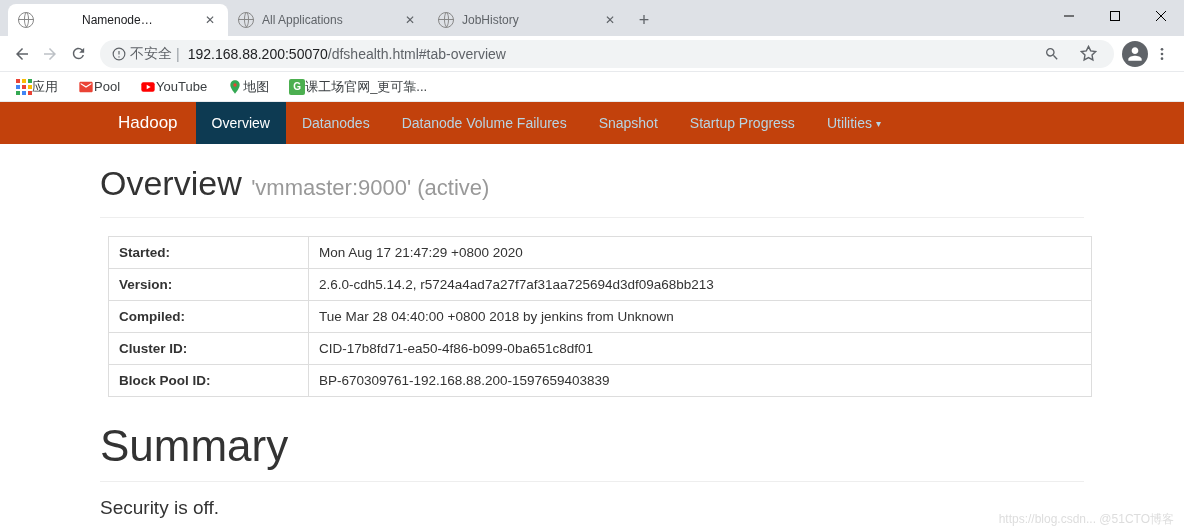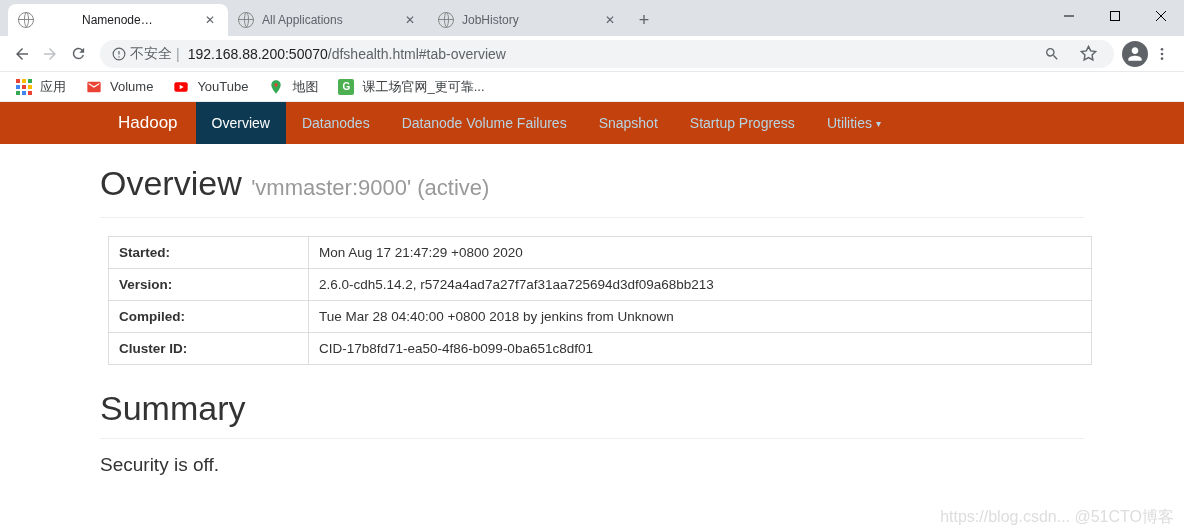--- a/index.html
+++ b/index.html
@@ -25,45 +25,45 @@
     .nav-btn.disabled { color: #bdc1c6; }
     .address-bar { flex: 1; display: flex; align-items: center; height: 28px; background: #f1f3f4; border-radius: 14px; padding: 0 12px; margin: 0 8px; font-size: 14px; color: #5f6368; gap: 8px; }
     .security-icon { display: flex; align-items: center; gap: 4px; white-space: nowrap; }
     .url-text { flex: 1; color: #202124; }
     .url-text .path { color: #5f6368; }
     .toolbar-icon { width: 28px; height: 28px; display: flex; align-items: center; justify-content: center; color: #5f6368; cursor: pointer; border-radius: 50%; }
     .avatar { width: 26px; height: 26px; border-radius: 50%; background: #5f6368; display: flex; align-items: center; justify-content: center; }
     
     
     .bookmarks-bar { display: flex; align-items: center; height: 30px; background: #fff; padding: 0 8px; gap: 4px; border-bottom: 1px solid #e8eaed; font-size: 13px; }
-    .bookmark-item { display: flex; align-items: center; gap: 8px; padding: 4px 8px; cursor: pointer; color: #3c4043; border-radius: 4px; }
+    .bookmark-item { display: flex; align-items: center; gap: 0; padding: 4px 8px; cursor: pointer; color: #3c4043; border-radius: 4px; }
     .bookmark-icon { width: 16px; height: 16px; display: flex; align-items: center; justify-content: center; }
     
     
     .hadoop-nav { background: #c2410c; display: flex; align-items: center; height: 42px; padding-left: 100px; }
     .hadoop-brand { color: #fff; font-size: 17px; padding: 0 18px; }
     .hadoop-nav-item { color: #b8d4e3; padding: 0 16px; height: 42px; display: flex; align-items: center; cursor: pointer; font-size: 14px; }
     .hadoop-nav-item.active { background: #0d3a52; color: #fff; }
     .hadoop-nav-item .caret { margin-left: 4px; font-size: 10px; }
     
     
     .content { padding: 20px 100px 0 100px; }
     .page-title { font-size: 34px; font-weight: 400; color: #333; margin-bottom: 14px; }
     .page-title .subtitle { color: #999; font-size: 22px; font-weight: 300; }
     hr { border: none; border-top: 1px solid #eee; }
     
     .info-table { width: 100%; border-collapse: collapse; margin: 18px 8px; font-size: 13.5px; }
     .info-table td { padding: 8px 10px; border: 1px solid #ddd; }
     .info-table td.key { font-weight: 700; width: 200px; color: #333; }
     .info-table td.val { color: #333; }
     
-    .summary-title { font-size: 34px; font-weight: 400; color: #333; margin-top: 24px; margin-bottom: 10px; }
+    .summary-title { font-size: 44px; font-weight: 400; color: #333; margin-top: 24px; margin-bottom: 10px; }
     .summary-text { font-size: 19px; color: #333; margin-top: 15px; }
     
-    .watermark { position: absolute; bottom: 4px; right: 10px; font-size: 16px; color: #ddd; }
+    .watermark { position: absolute; bottom: 4px; right: 10px; font-size: 12px; color: #ddd; }
     
     .globe-icon { width: 16px; height: 16px; border: 1.5px solid currentColor; border-radius: 50%; position: relative; }
     .globe-icon::before { content: ''; position: absolute; top: -1.5px; left: 5px; width: 3px; height: 13px; border: 1.5px solid currentColor; border-radius: 50%; }
     .globe-icon::after { content: ''; position: absolute; top: 5.5px; left: -1.5px; width: 16px; height: 1.5px; background: currentColor; }
     
     .apps-grid { display: grid; grid-template-columns: repeat(3, 4px); grid-template-rows: repeat(3, 4px); gap: 2px; }
     .apps-grid span:nth-child(1) { background: #ea4335; }
     .apps-grid span:nth-child(2) { background: #fbbc04; }
     .apps-grid span:nth-child(3) { background: #34a853; }
     .apps-grid span:nth-child(4) { background: #4285f4; }
@@ -190,21 +190,21 @@
         </span>
       </span>
     <span>应用</span>
   </div>
   <div class="bookmark-item">
     <span class="bookmark-icon">
         <svg width="16" height="16" viewBox="0 0 24 24">
           <path d="M20 4H4c-1.1 0-2 .9-2 2v12c0 1.1.9 2 2 2h16c1.1 0 2-.9 2-2V6c0-1.1-.9-2-2-2zm0 4l-8 5-8-5V6l8 5 8-5v2z" fill="#ea4335"></path>
         </svg>
       </span>
-    <span>Volume</span>
+    <span>Pool</span>
   </div>
   <div class="bookmark-item">
     <span class="bookmark-icon">
         <svg width="16" height="16" viewBox="0 0 24 24">
           <rect x="2" y="5" width="20" height="14" rx="3" fill="#ff0000"></rect>
           <path d="M10 8.5v7l6-3.5z" fill="#fff"></path>
         </svg>
       </span>
     <span>YouTube</span>
   </div>
@@ -266,20 +266,24 @@
           <td class="val">2.6.0-cdh5.14.2, r5724a4ad7a27f7af31aa725694d3df09a68bb213</td>
         </tr>
     <tr>
           <td class="key">Compiled:</td>
           <td class="val">Tue Mar 28 04:40:00 +0800 2018 by jenkins from Unknown</td>
         </tr>
     <tr>
           <td class="key">Cluster ID:</td>
           <td class="val">CID-17b8fd71-ea50-4f86-b099-0ba651c8df01</td>
         </tr>
+    <tr>
+          <td class="key">Block Pool ID:</td>
+          <td class="val">BP-670309761-192.168.88.200-1597659403839</td>
+        </tr>
   </tbody>
     </table>
 
   <h1 class="summary-title">Summary</h1>
   <hr>
   <p class="summary-text">Security is off.</p>
 </div>
 
 <div class="watermark">https://blog.csdn... @51CTO博客</div>
 

